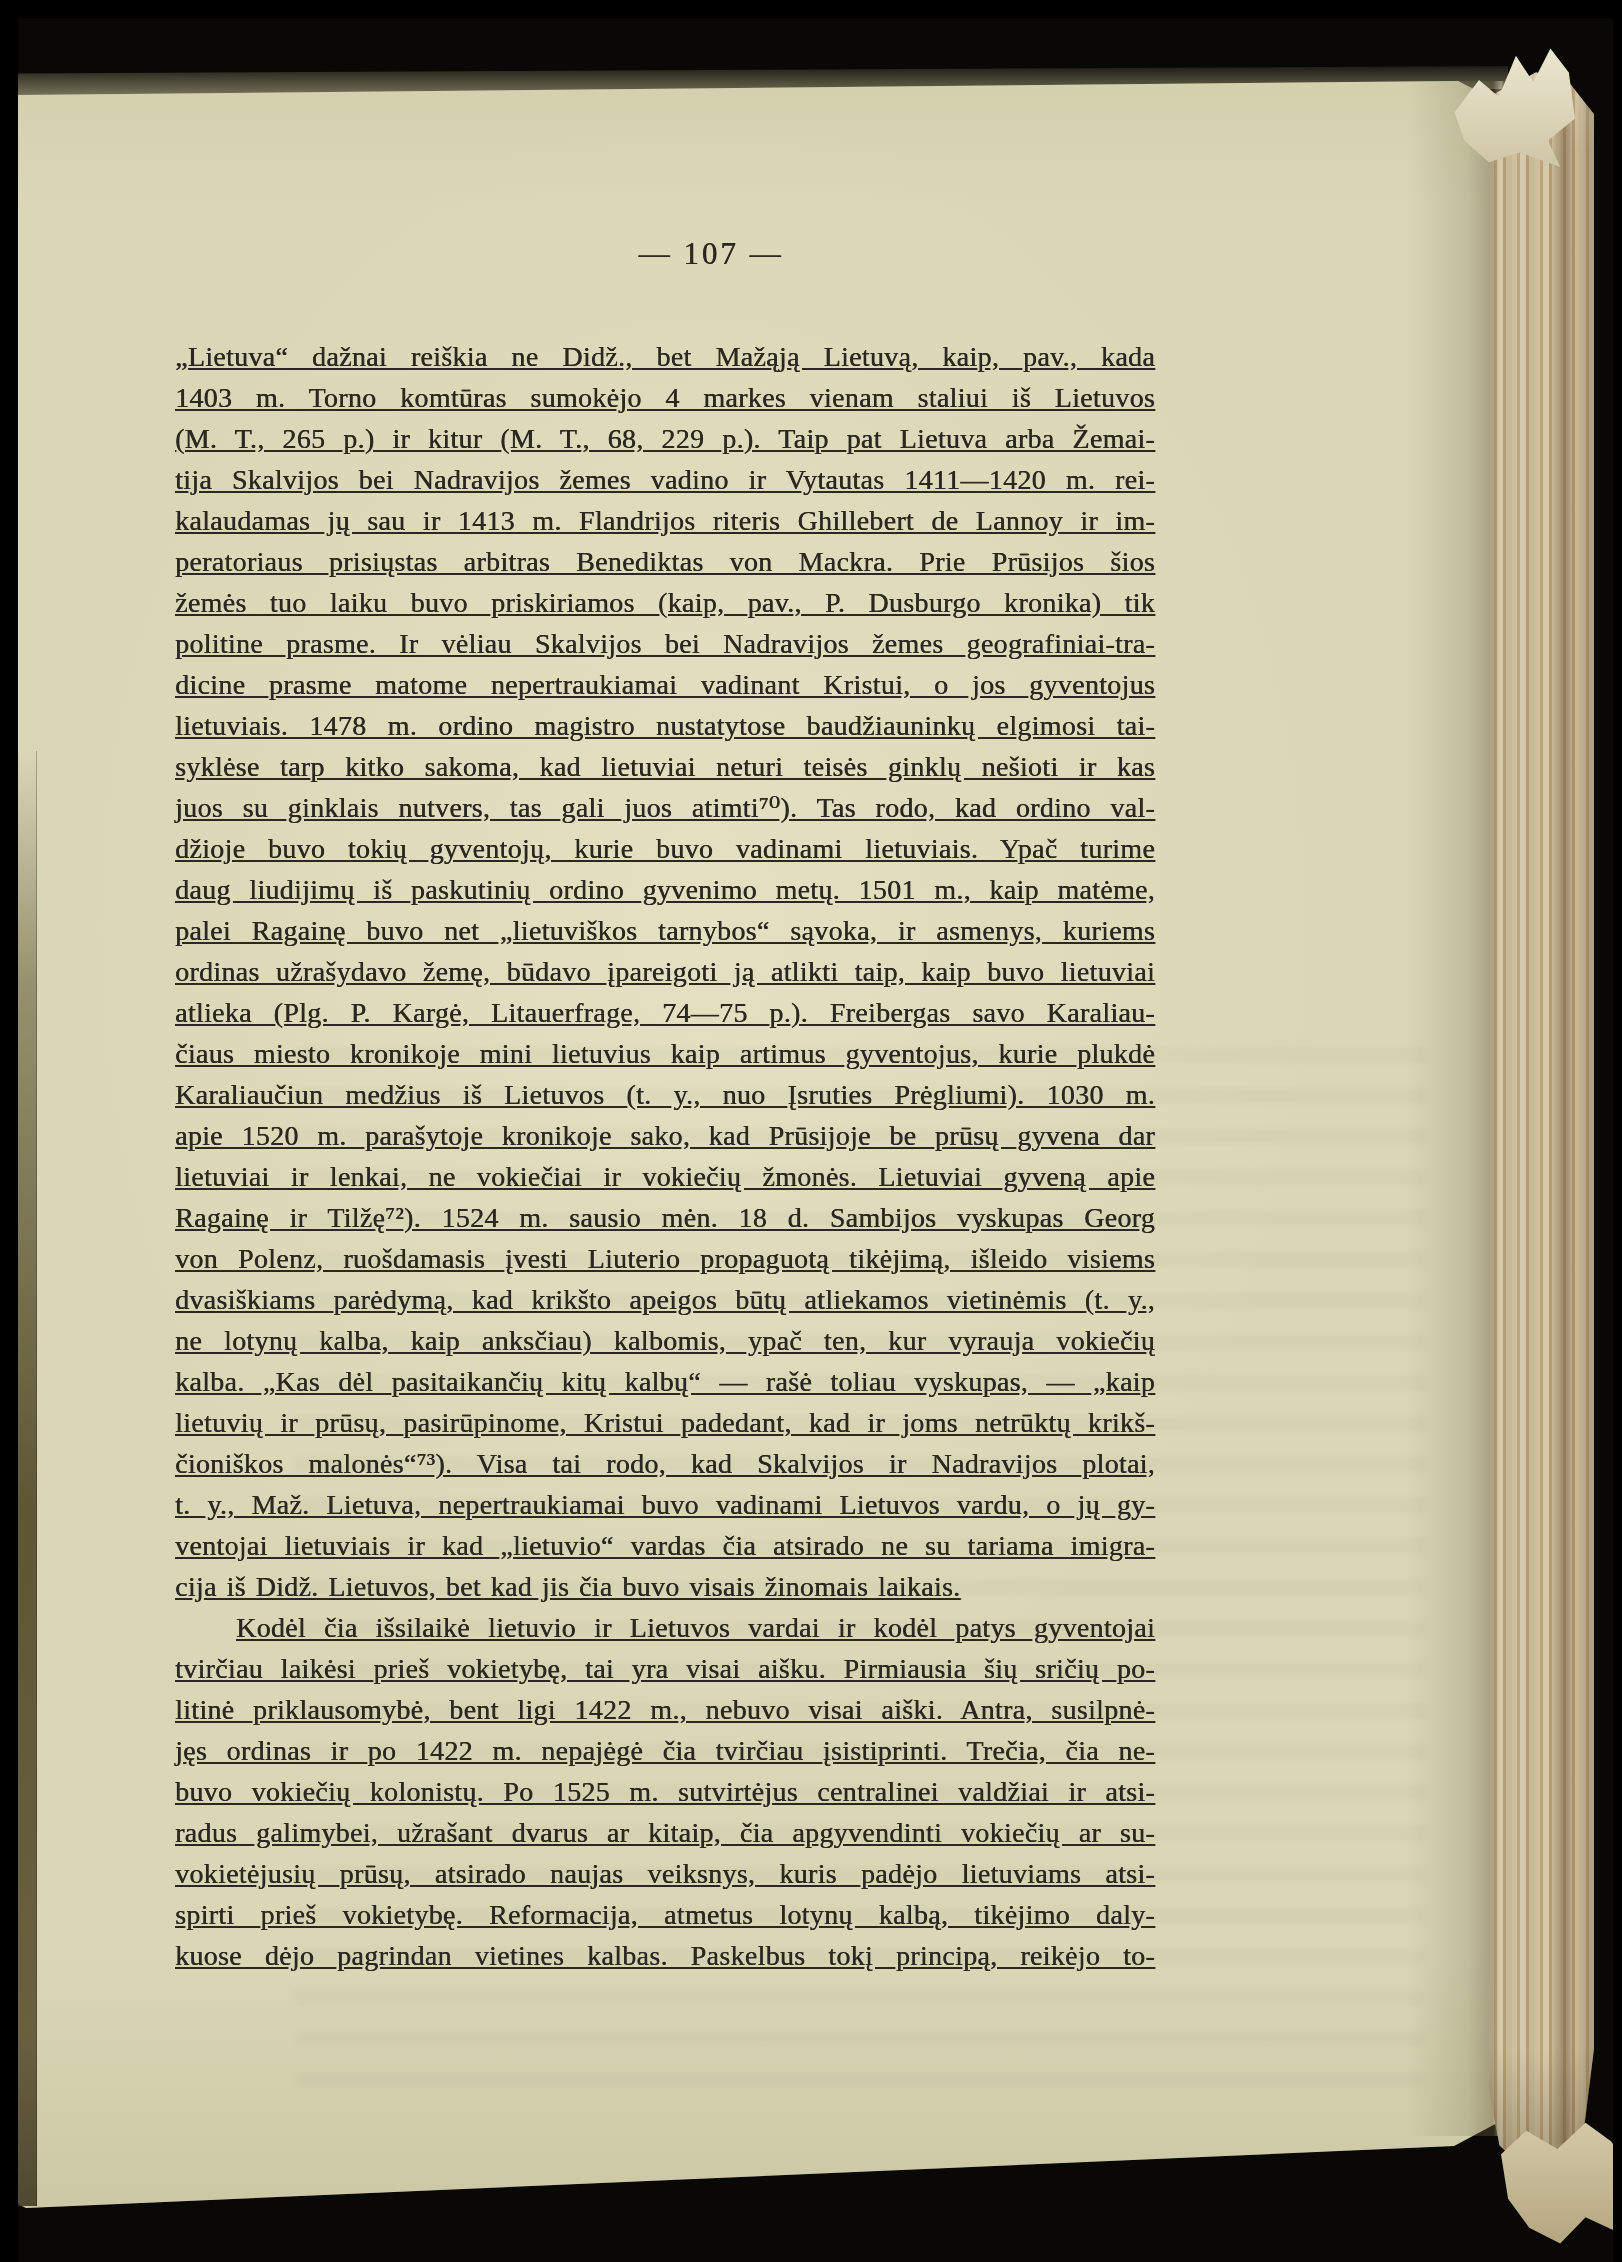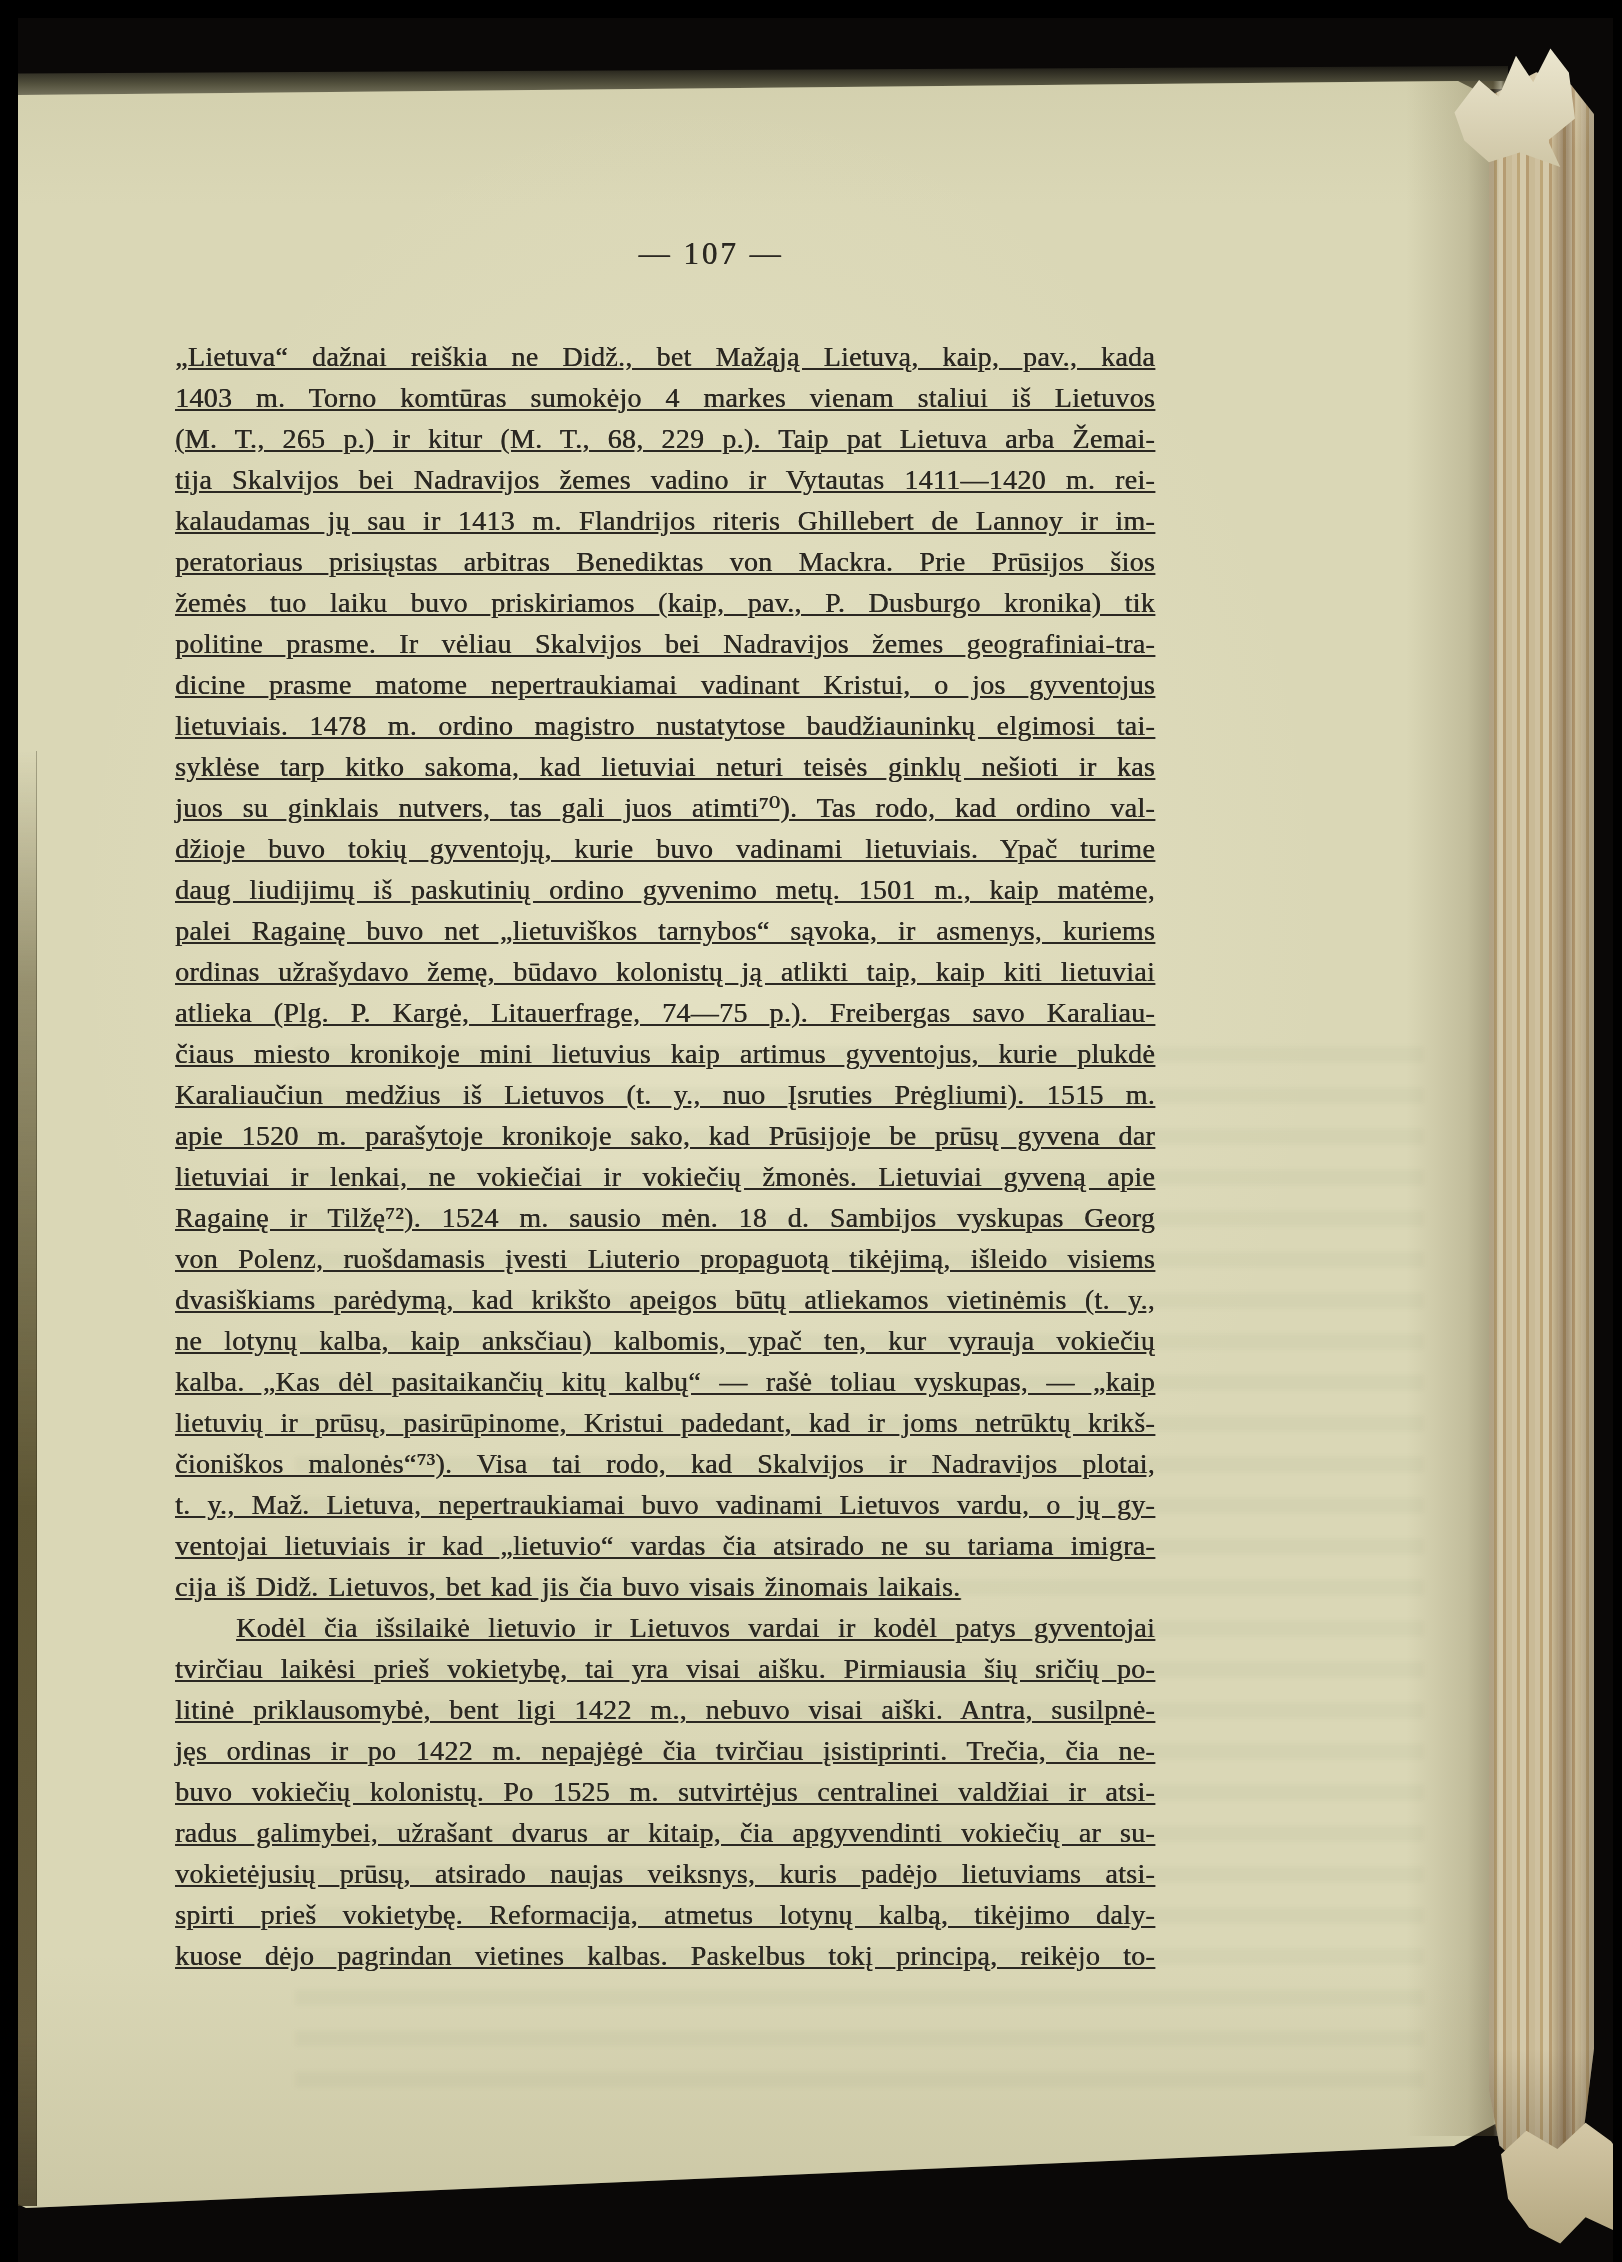--- a/index.html
+++ b/index.html
@@ -110,24 +110,24 @@
       <div class="line">peratoriaus prisiųstas arbitras Benediktas von Mackra.  Prie Prūsijos šios</div>
       <div class="line">žemės tuo laiku buvo priskiriamos (kaip, pav., P. Dusburgo kronika) tik</div>
       <div class="line">politine prasme.  Ir vėliau Skalvijos bei Nadravijos žemes geografiniai-tra-</div>
       <div class="line">dicine prasme matome nepertraukiamai vadinant Kristui, o jos gyventojus</div>
       <div class="line">lietuviais.  1478 m. ordino magistro nustatytose baudžiauninkų elgimosi tai-</div>
       <div class="line">syklėse tarp kitko sakoma, kad lietuviai neturi teisės ginklų nešioti ir kas</div>
       <div class="line">juos su ginklais nutvers, tas gali juos atimti⁷⁰).  Tas rodo, kad ordino val-</div>
       <div class="line">džioje buvo tokių gyventojų, kurie buvo vadinami lietuviais.  Ypač turime</div>
       <div class="line">daug liudijimų iš paskutinių ordino gyvenimo metų. 1501 m., kaip matėme,</div>
       <div class="line">palei Ragainę buvo net „lietuviškos tarnybos“ sąvoka, ir asmenys, kuriems</div>
-      <div class="line">ordinas užrašydavo žemę, būdavo kolonistų ją atlikti taip, kaip kiti lietuviai</div>
+      <div class="line">ordinas užrašydavo žemę, būdavo įpareigoti ją atlikti taip, kaip buvo lietuviai</div>
       <div class="line">atlieka (Plg. P. Kargė, Litauerfrage, 74—75 p.).  Freibergas savo Karaliau-</div>
       <div class="line">čiaus miesto kronikoje mini lietuvius kaip artimus gyventojus, kurie plukdė</div>
-      <div class="line">Karaliaučiun medžius iš Lietuvos (t. y., nuo Įsruties Prėgliumi).  1515 m.</div>
+      <div class="line">Karaliaučiun medžius iš Lietuvos (t. y., nuo Įsruties Prėgliumi).  1030 m.</div>
       <div class="line">apie 1520 m. parašytoje kronikoje sako, kad Prūsijoje be prūsų gyvena dar</div>
       <div class="line">lietuviai ir lenkai, ne vokiečiai ir vokiečių žmonės.  Lietuviai gyveną apie</div>
       <div class="line">Ragainę ir Tilžę⁷²).  1524 m. sausio mėn. 18 d. Sambijos vyskupas Georg</div>
       <div class="line">von Polenz, ruošdamasis įvesti Liuterio propaguotą tikėjimą, išleido visiems</div>
       <div class="line">dvasiškiams parėdymą, kad krikšto apeigos būtų atliekamos vietinėmis (t. y.,</div>
       <div class="line">ne lotynų kalba, kaip anksčiau) kalbomis, ypač ten, kur vyrauja vokiečių</div>
       <div class="line">kalba.  „Kas dėl pasitaikančių kitų kalbų“ — rašė toliau vyskupas, — „kaip</div>
       <div class="line">lietuvių ir prūsų, pasirūpinome, Kristui padedant, kad ir joms netrūktų krikš-</div>
       <div class="line">čioniškos malonės“⁷³).  Visa tai rodo, kad Skalvijos ir Nadravijos plotai,</div>
       <div class="line">t. y., Maž. Lietuva, nepertraukiamai buvo vadinami Lietuvos vardu, o jų gy-</div>

